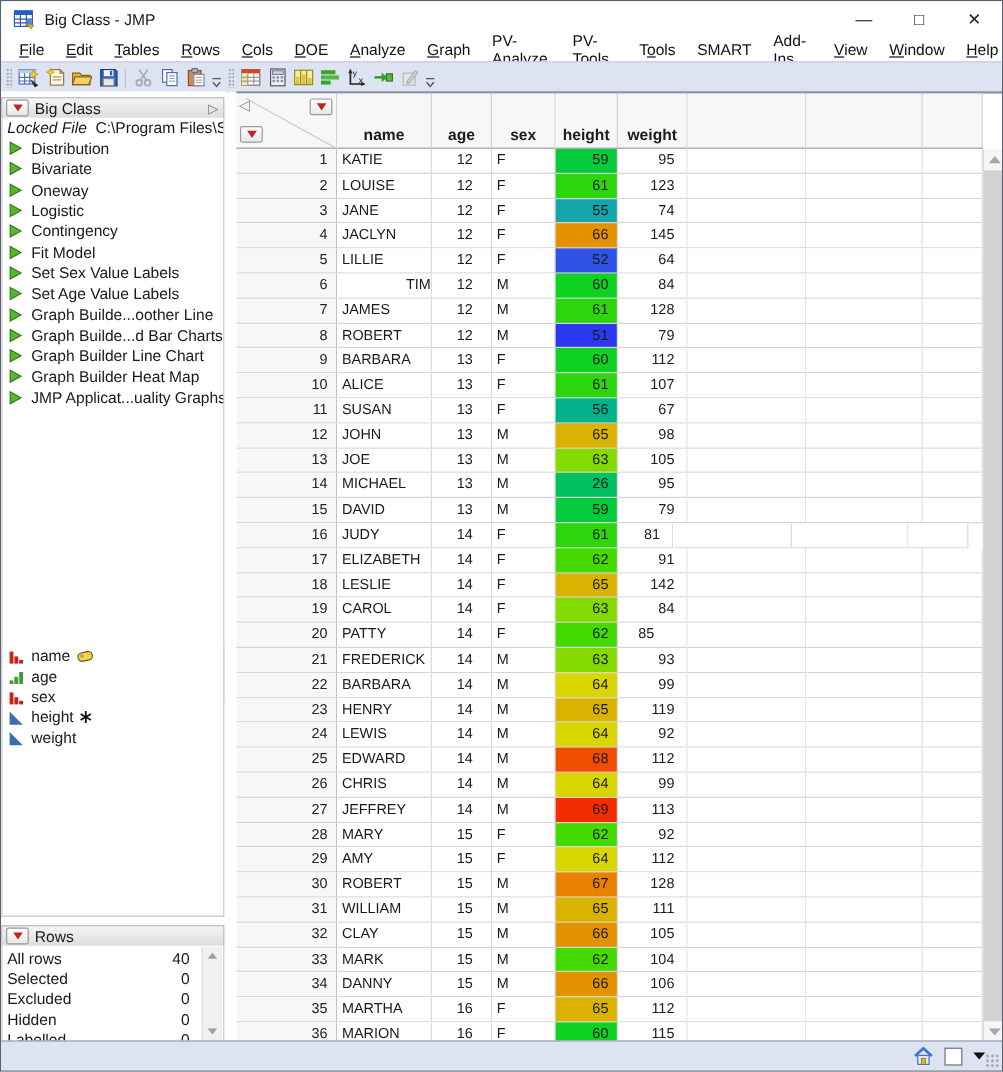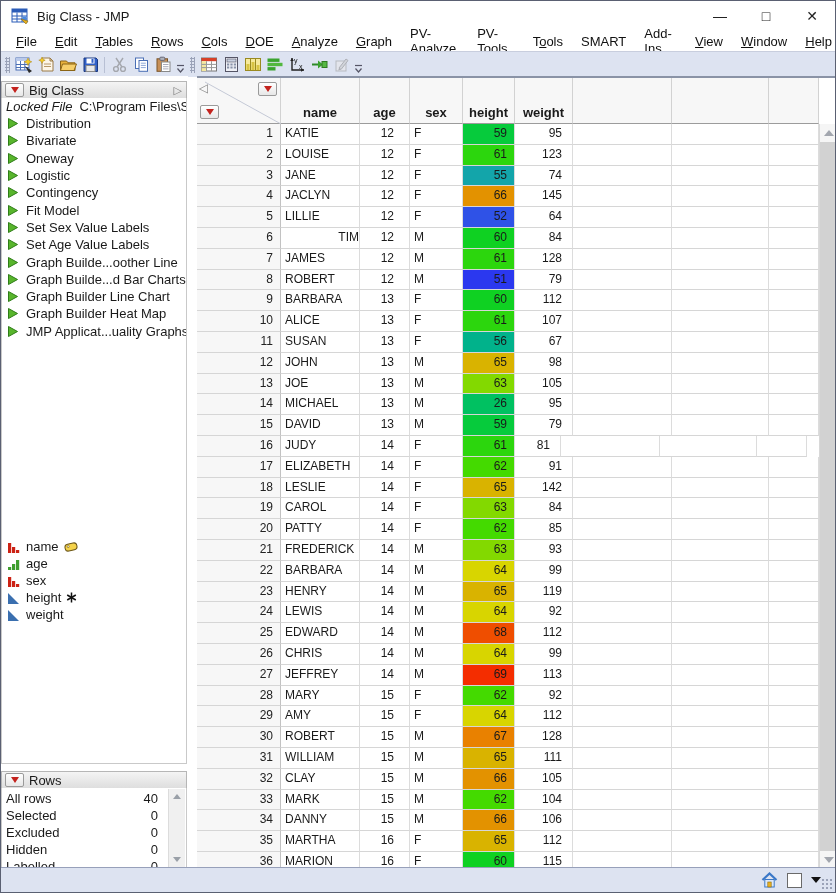--- a/index.html
+++ b/index.html
@@ -686,21 +686,21 @@
         <div class="gcell " style="width: 99px;"></div>
         <div class="gcell " style="width: 97px;"></div>
         <div class="gcell " style="width: 50px;"></div>
       </div>
       <div class="grow">
         <div class="gcell rownum" style="width: 84px;">20</div>
         <div class="gcell al" style="width: 79px;">PATTY</div>
         <div class="gcell ar" style="width: 50px; padding-right: 15px;">14</div>
         <div class="gcell al" style="width: 53px;">F</div>
         <div class="gcell ar" style="width: 52px; padding-right: 7px; background: rgb(68, 218, 0);">62</div>
-        <div class="gcell ar" style="width: 58px; padding-right: 10px;">85</div>
+        <div class="gcell ar" style="width: 58px; padding-right: 10px; text-align: center;">85</div>
         <div class="gcell " style="width: 99px;"></div>
         <div class="gcell " style="width: 97px;"></div>
         <div class="gcell " style="width: 50px;"></div>
       </div>
       <div class="grow">
         <div class="gcell rownum" style="width: 84px;">21</div>
         <div class="gcell al" style="width: 79px;">FREDERICK</div>
         <div class="gcell ar" style="width: 50px; padding-right: 15px;">14</div>
         <div class="gcell al" style="width: 53px;">M</div>
         <div class="gcell ar" style="width: 52px; padding-right: 7px; background: rgb(131, 217, 0);">63</div>

